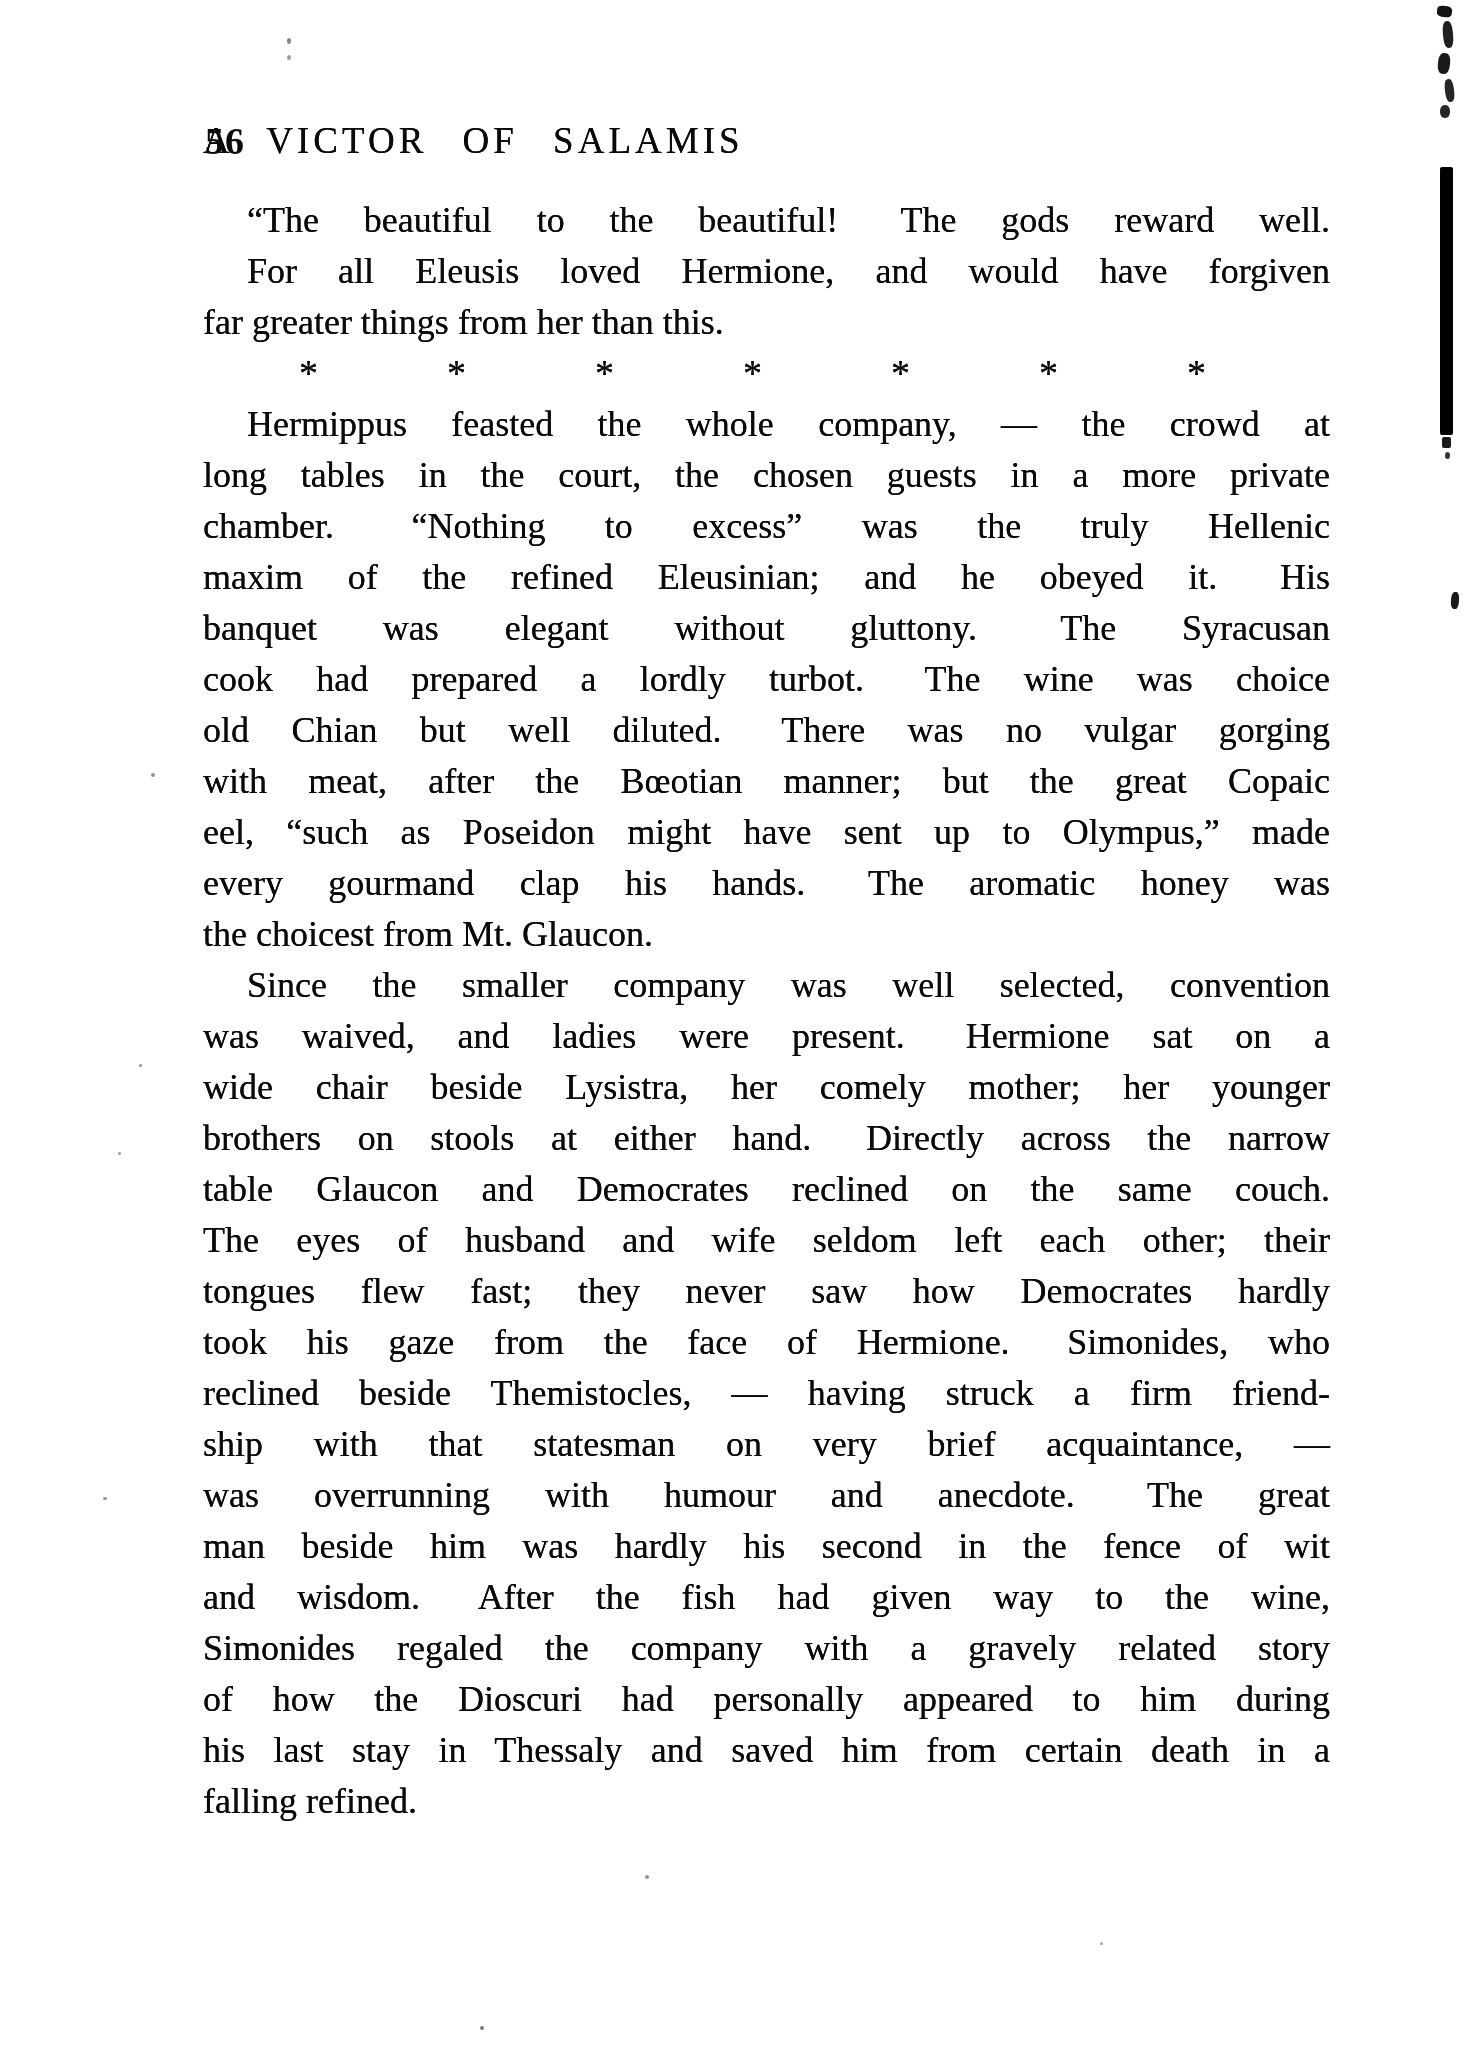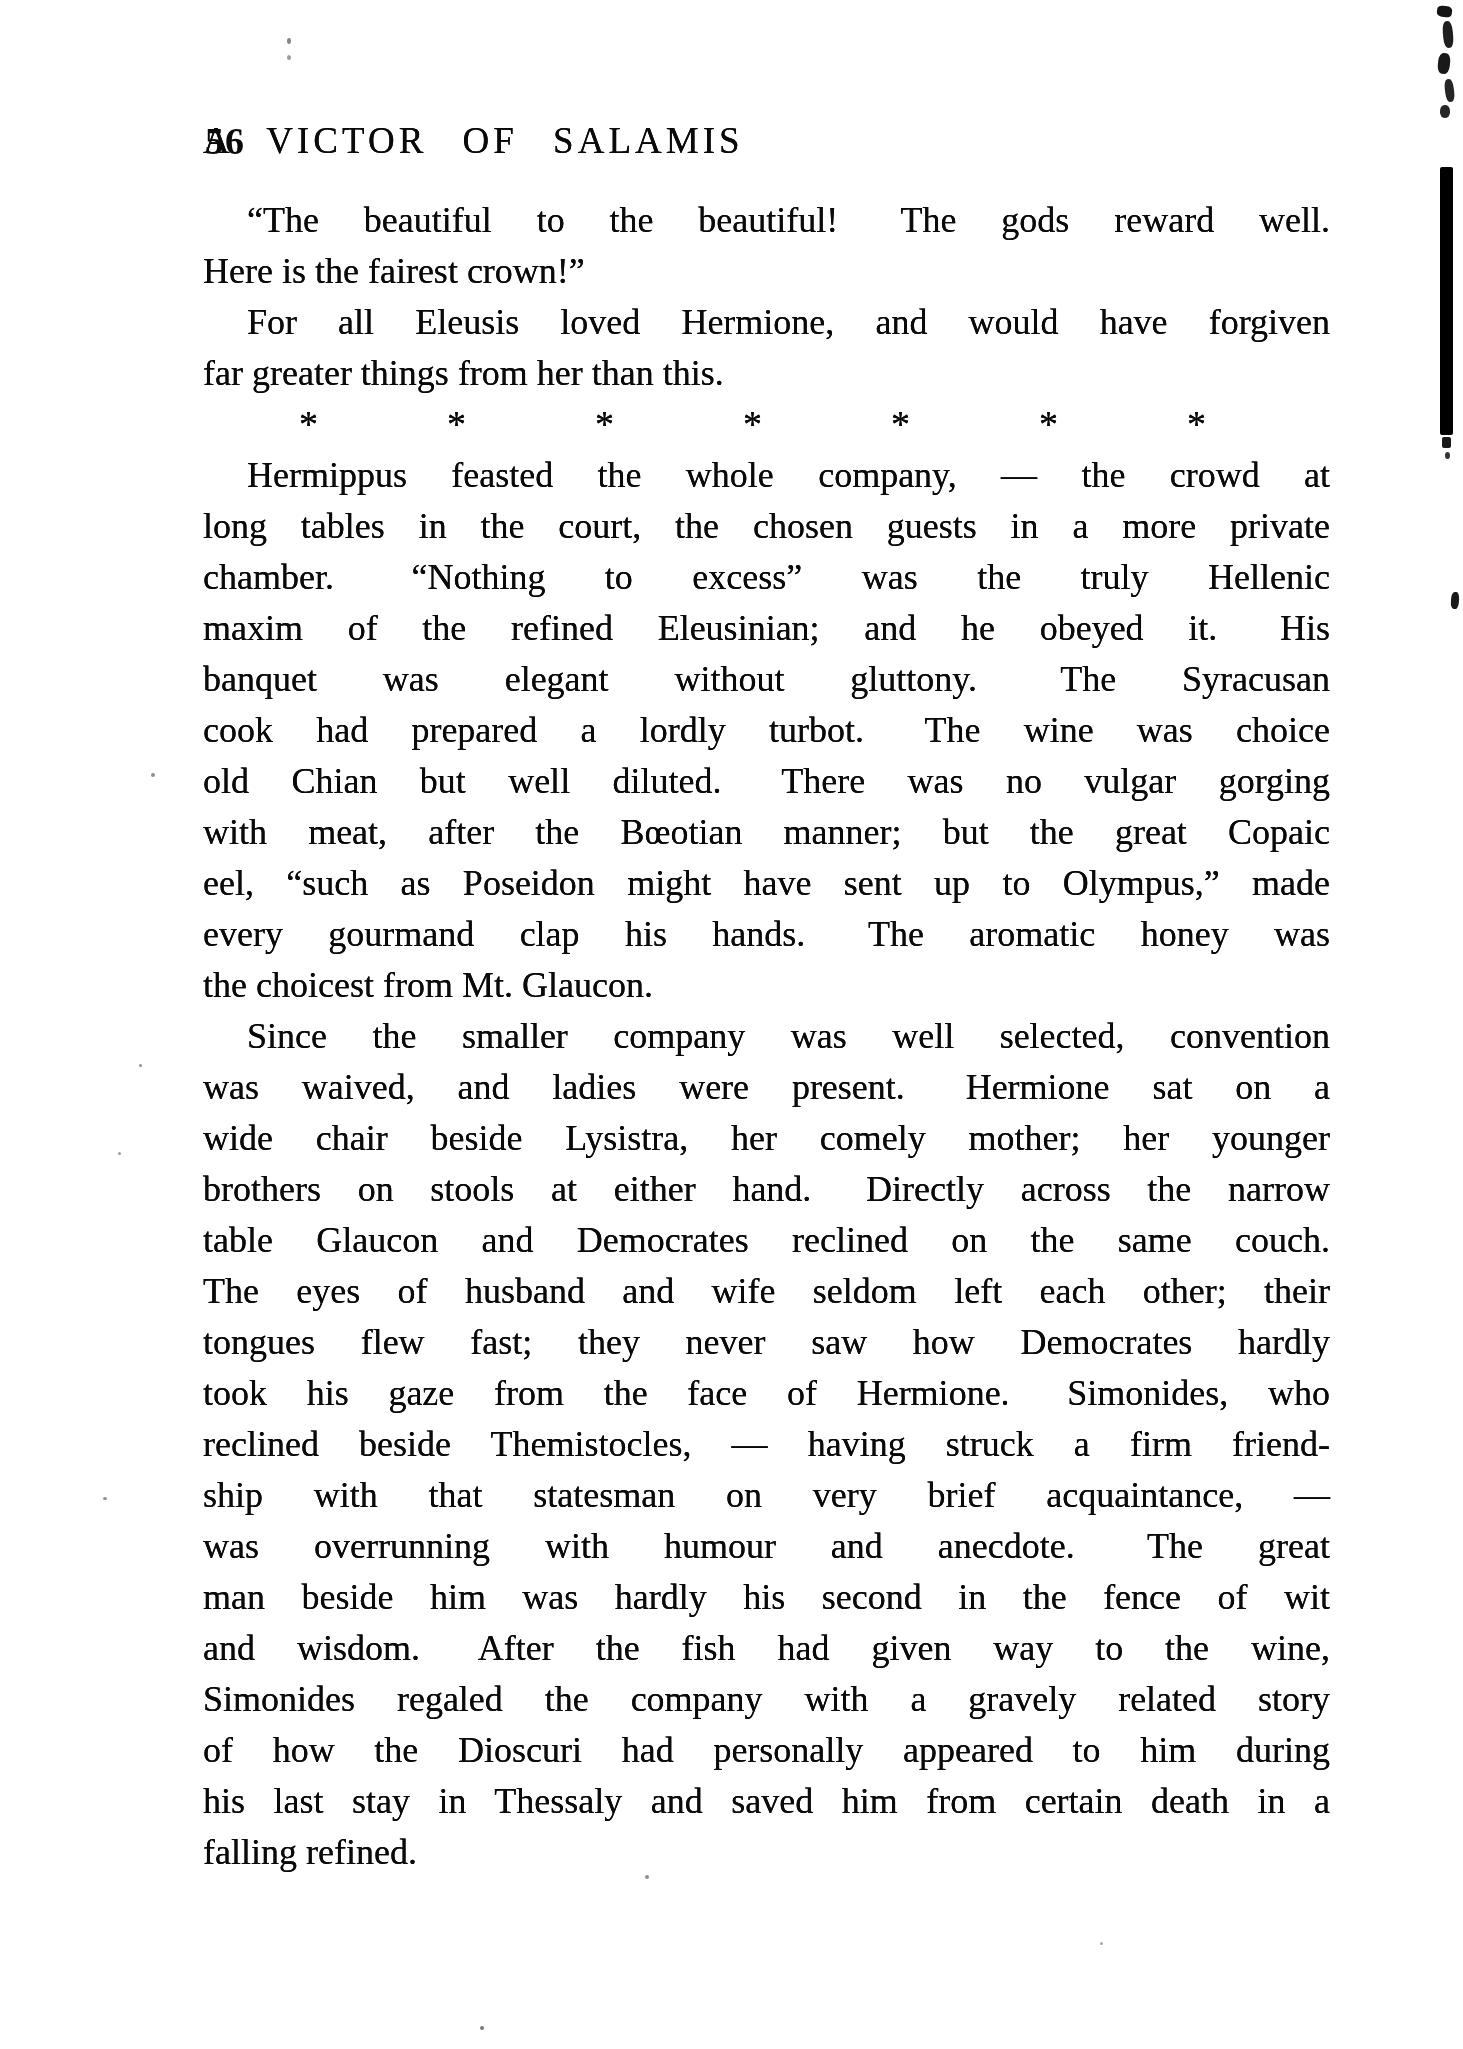--- a/index.html
+++ b/index.html
@@ -88,21 +88,20 @@
 <body>
 
 <div class="page">
   <div class="column">
     <div class="header">
       <span class="page-num">56</span>
       <span class="running-title">A VICTOR OF SALAMIS</span>
     </div>
     <div class="text-body">
         <div class="line indent">“The beautiful to the beautiful!  The gods reward well.</div>
-        <div class="line last">Here is the fairest crown!”</div>
         <div class="line indent">For all Eleusis loved Hermione, and would have forgiven</div>
         <div class="line last">far greater things from her than this.</div>
         <div class="asterisk-row">
           <span>*</span>
           <span>*</span>
           <span>*</span>
           <span>*</span>
           <span>*</span>
           <span>*</span>
           <span>*</span>

